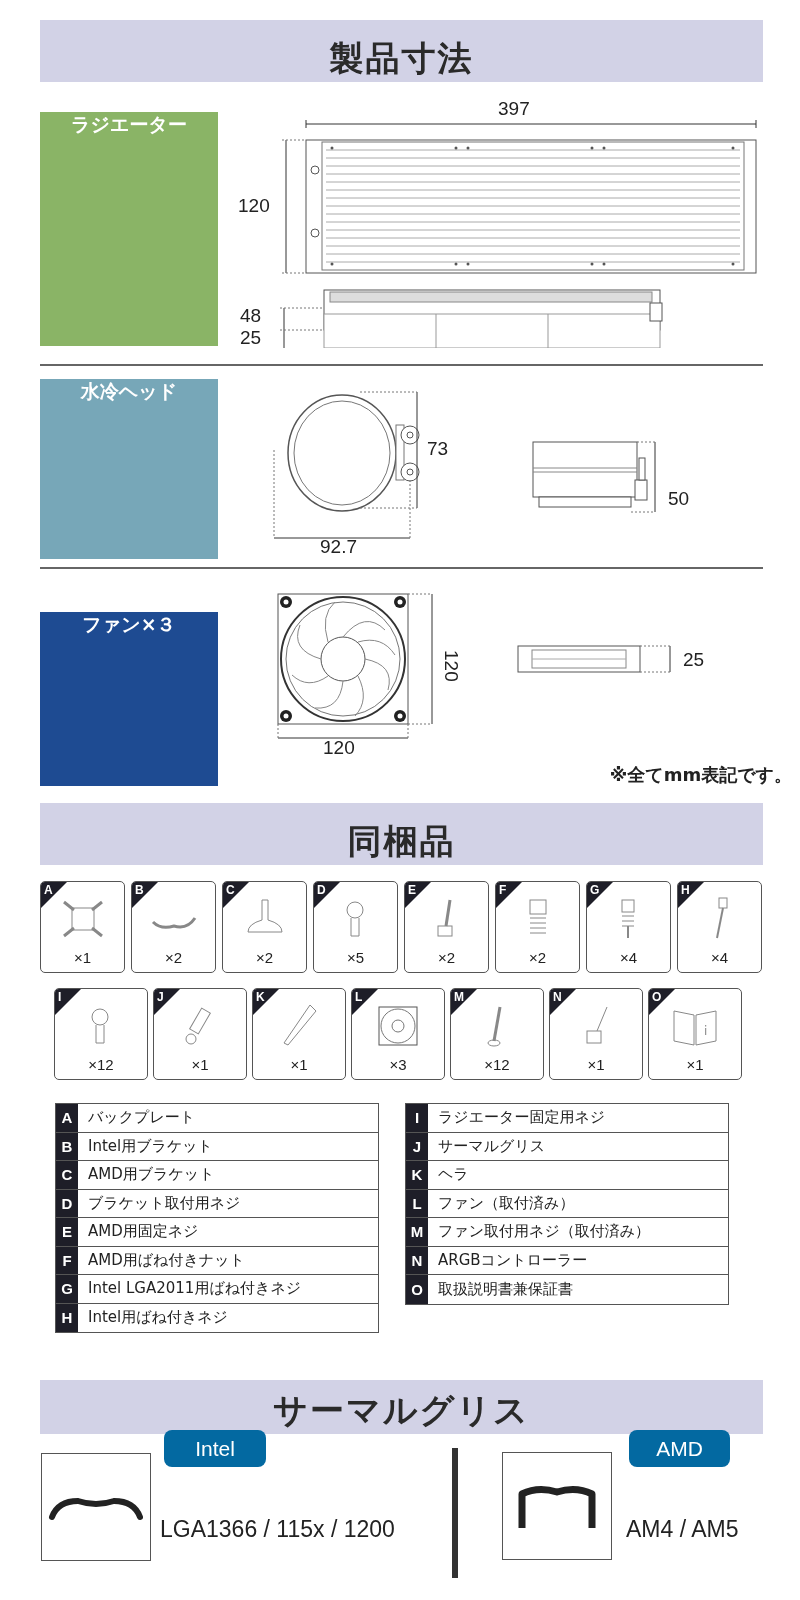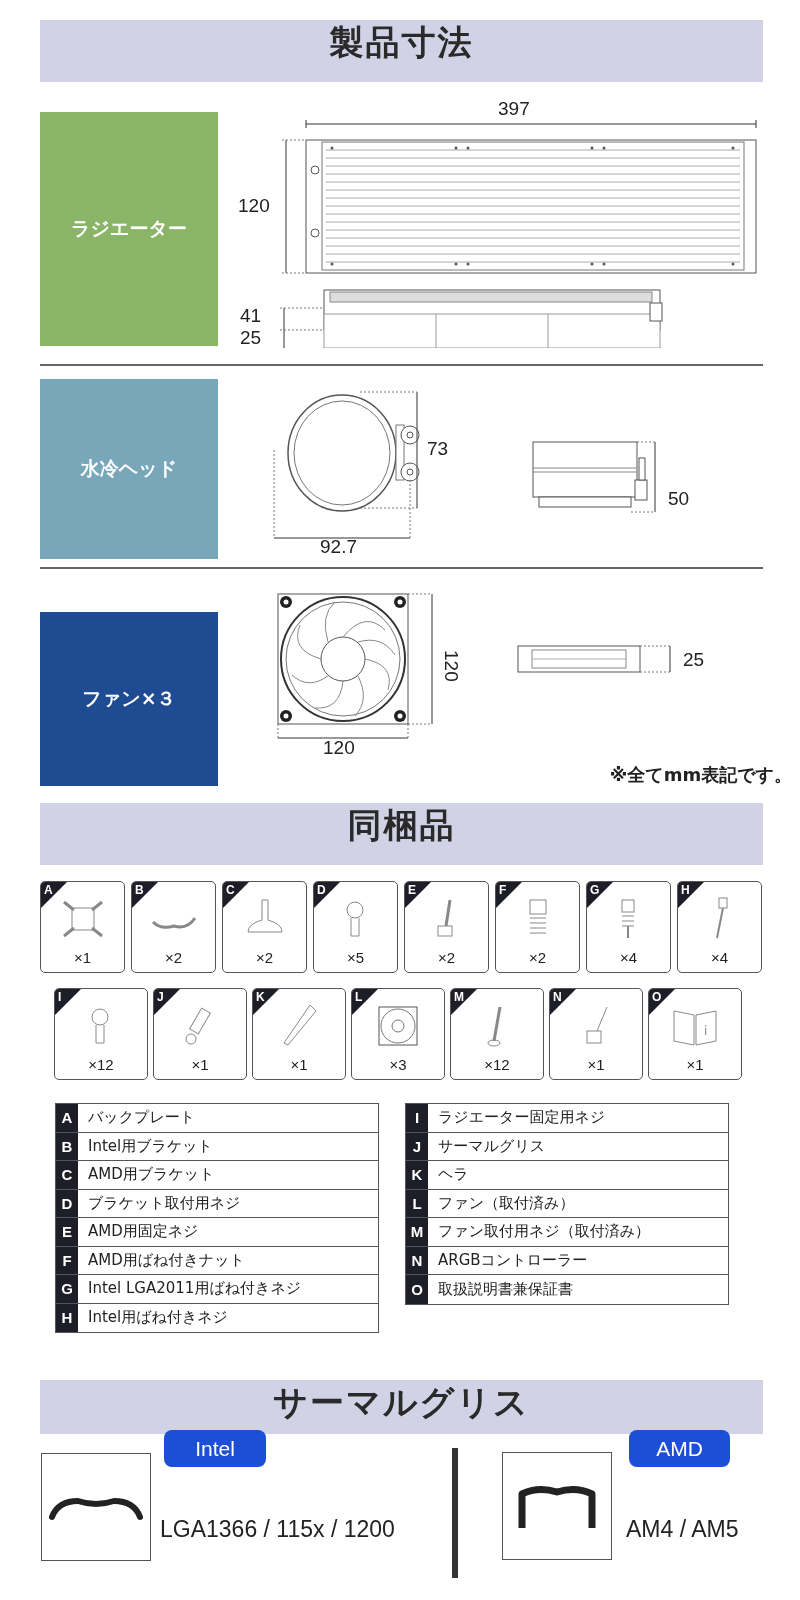--- a/index.html
+++ b/index.html
@@ -1,52 +1,52 @@
 <!DOCTYPE html>
 <html><head>
 <meta charset="utf-8">
 <style>
   * { box-sizing: border-box; margin: 0; padding: 0; }
   body { width: 800px; height: 1600px; background: #ffffff; font-family: "DejaVu Sans", sans-serif; color: #222; position: relative; overflow: hidden; }
-  .section-header { position: absolute; left: 40px; width: 723px; background: #d2d2e6; display: flex; align-items: flex-start; justify-content: center; font-size: 34px; font-weight: bold; color: #2a2a2a; letter-spacing: 2px; }
-  .label-block { position: absolute; left: 40px; width: 178px; display: flex; align-items: center; justify-content: center; color: #fff; font-weight: bold; font-size: 19px; }
+  .section-header { position: absolute; left: 40px; width: 723px; background: #d2d2e6; display: flex; align-items: flex-end; justify-content: center; font-size: 34px; font-weight: bold; color: #2a2a2a; letter-spacing: 2px; }
+  .label-block { position: absolute; left: 40px; width: 178px; display: flex; align-items: flex-start; justify-content: center; color: #fff; font-weight: bold; font-size: 19px; }
   .divider { position: absolute; left: 40px; width: 723px; height: 2px; background: #666; }
   .dim { position: absolute; font-family: "Liberation Sans", sans-serif; font-size: 19px; color: #222; }
   .drawing { position: absolute; }
   .note { position: absolute; right: 8px; top: 763px; font-size: 18px; font-weight: bold; color: #222; text-align: right; }
   .parts-row { position: absolute; display: flex; gap: 6px; }
   .part-card { width: 85px; height: 92px; border: 1px solid #555; border-radius: 5px; position: relative; background: #fff; overflow: hidden; }
   .part-card.wide { width: 94px; }
   .part-letter-tri { position: absolute; left: 0; top: 0; width: 0; height: 0; border-top: 26px solid #1e1e28; border-right: 26px solid transparent; }
   .part-letter { position: absolute; left: 3px; top: 1px; color: #fff; font-size: 12px; font-weight: bold; font-family: "Liberation Sans", sans-serif; }
   .part-icon { position: absolute; left: 50%; top: 14px; transform: translateX(-50%); width: 46px; height: 46px; }
   .part-qty { position: absolute; bottom: 6px; width: 100%; text-align: center; font-size: 15px; font-family: "Liberation Sans", sans-serif; color: #222; }
   .legend-table { position: absolute; border: 1px solid #555; }
   .legend-row { display: flex; height: 28.5px; border-bottom: 1px solid #555; }
   .legend-row:last-child { border-bottom: none; }
   .legend-letter { width: 22px; background: #1e1e28; color: #fff; font-weight: bold; font-size: 15px; display: flex; align-items: center; justify-content: center; font-family: "Liberation Sans", sans-serif; }
   .legend-text { flex: 1; padding-left: 10px; font-size: 15px; display: flex; align-items: center; color: #222; }
   .socket-box { position: absolute; border: 1px solid #555; width: 70px; height: 108px; display: flex; align-items: center; justify-content: center; background: #fff; }
-  .socket-badge { position: absolute; background: #1d4ed8; color: #fff; border-radius: 8px; font-size: 21px; display: flex; align-items: center; justify-content: center; font-family: "Liberation Sans", sans-serif; }
+  .socket-badge { position: absolute; background: #0369a1; color: #fff; border-radius: 8px; font-size: 21px; display: flex; align-items: center; justify-content: center; font-family: "Liberation Sans", sans-serif; }
   .socket-text { position: absolute; font-size: 23px; color: #222; font-family: "Liberation Sans", sans-serif; line-height: 35px; margin-top: 45px; }
   .vbar { position: absolute; left: 452px; top: 1448px; width: 6px; height: 130px; background: #333; }
 </style>
 </head>
 <body>
 
 <div class="section-header" style="top:20px;height:62px;">
   <span>製品寸法</span>
 </div>
 
 <div class="label-block" style="top:112px;height:234px;background:#8ab466;">
   <span>ラジエーター</span>
 </div>
 <div class="dim" style="left:498px;top:98px;">397</div>
 <div class="dim" style="left:238px;top:195px;">120</div>
-<div class="dim" style="left:240px;top:305px;">41</div>
+<div class="dim" style="left:240px;top:305px;">48</div>
 <div class="dim" style="left:240px;top:327px;">25</div>
 <svg class="drawing" style="left:270px;top:118px;" width="490" height="230">
   <line x1="36" y1="6" x2="486" y2="6" stroke="#333" stroke-width="1"></line>
   <line x1="36" y1="2" x2="36" y2="10" stroke="#333"></line>
   <line x1="486" y1="2" x2="486" y2="10" stroke="#333"></line>
   <line x1="16" y1="22" x2="16" y2="155" stroke="#333" stroke-width="1"></line>
   <line x1="12" y1="22" x2="36" y2="22" stroke="#777" stroke-dasharray="2,2"></line>
   <line x1="12" y1="155" x2="36" y2="155" stroke="#777" stroke-dasharray="2,2"></line>
   <rect x="36" y="22" width="450" height="133" fill="#fff" stroke="#555"></rect>
   <rect x="52" y="24" width="422" height="128" fill="#fff" stroke="#777"></rect>

